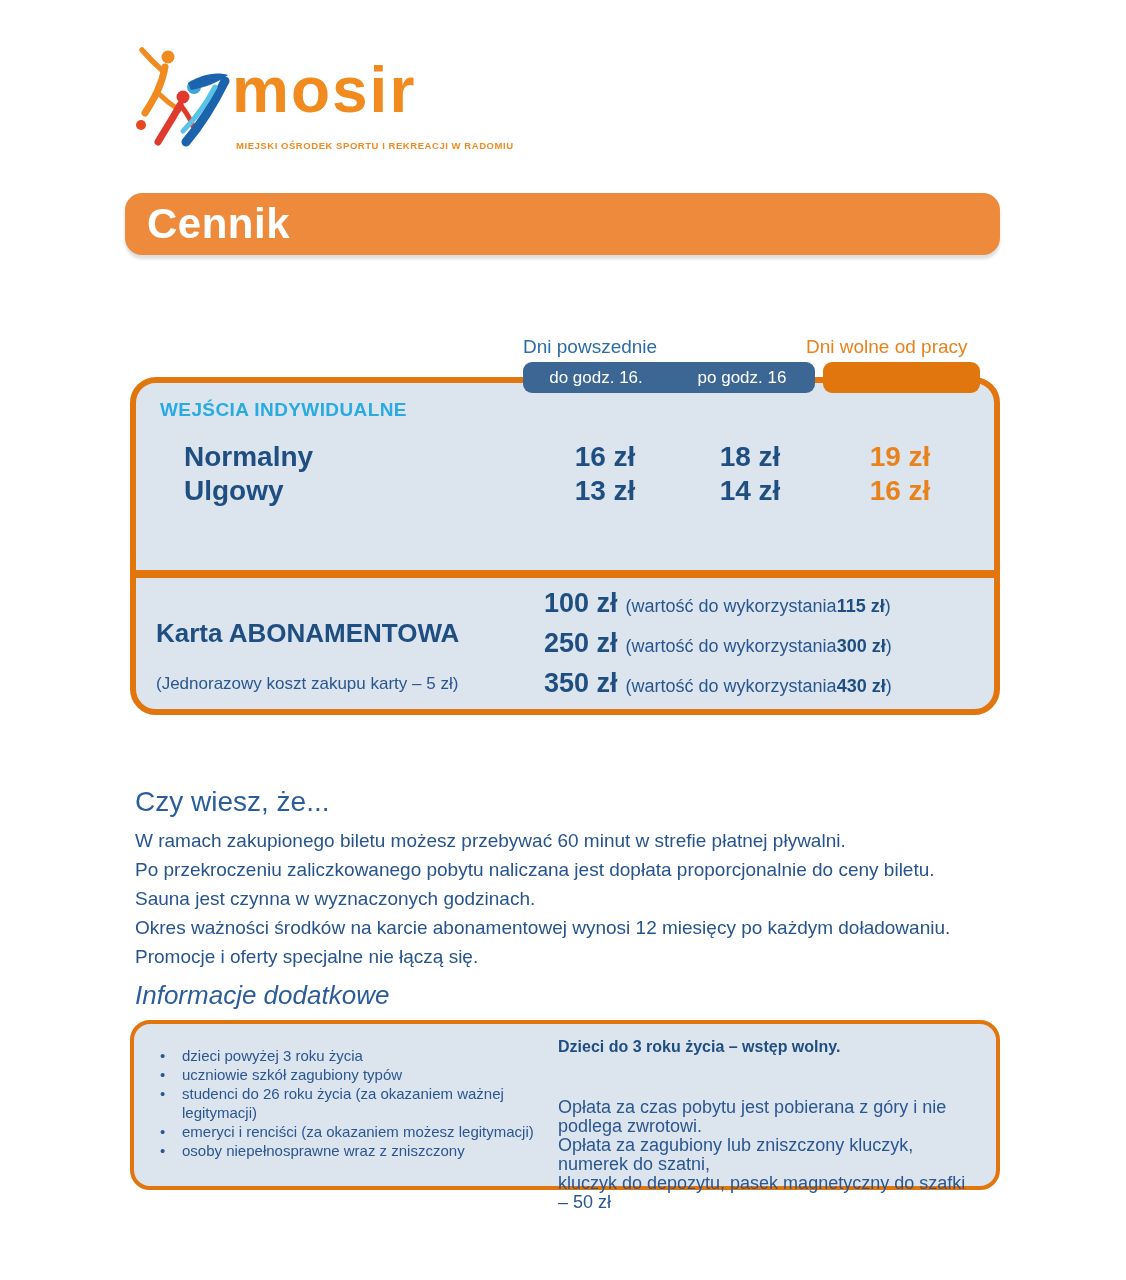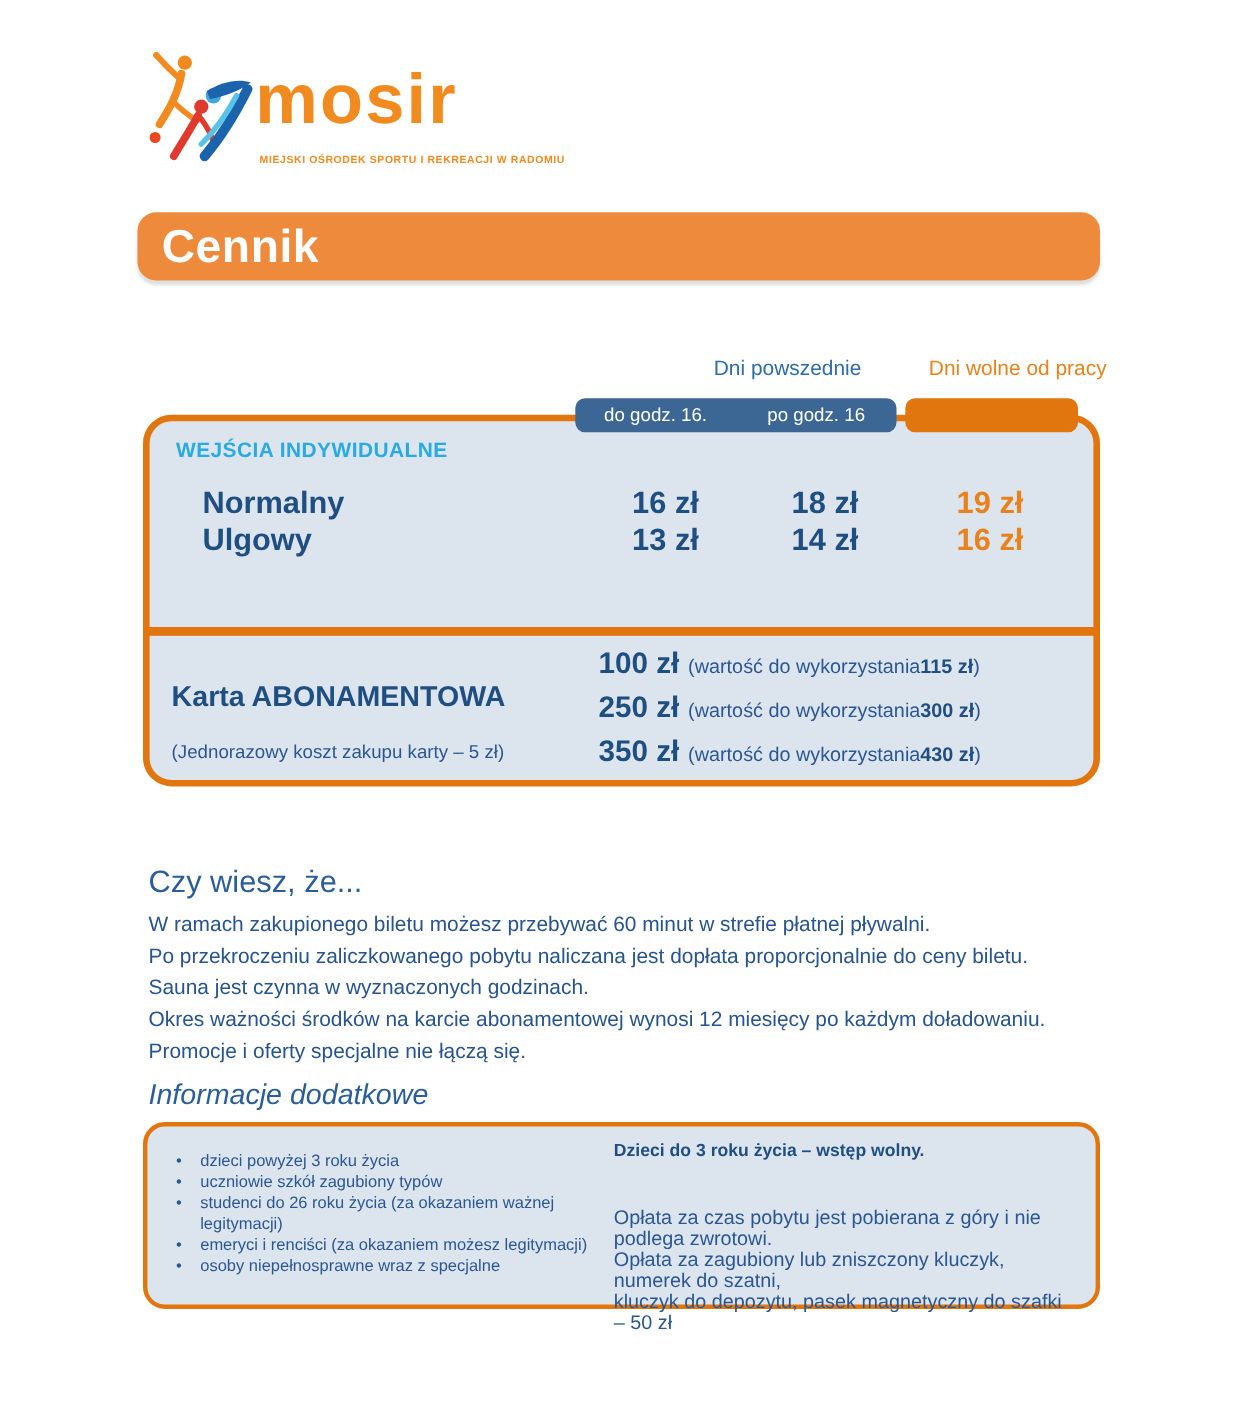--- a/index.html
+++ b/index.html
@@ -16,21 +16,21 @@
   .logo svg{position:absolute;left:0;top:0;}
   .brand{position:absolute;left:104px;top:8px;font-size:64px;font-weight:bold;color:var(--brand_orange);letter-spacing:2px;}
   .tagline{position:absolute;left:108px;top:95px;font-size:9.5px;font-weight:bold;color:var(--brand_orange);letter-spacing:0.55px;white-space:nowrap;}
 
   
   .banner{position:absolute;left:125px;top:193px;width:875px;height:62px;background:var(--orange_banner);
           box-shadow:0 4px 3px rgba(160,160,160,0.35);display:flex;align-items:center;padding-left:22px;border-radius:17px;}
   .banner-title{color:#ffffff;font-size:42px;font-weight:bold;letter-spacing:0.5px;}
 
   
-  .group-label{position:absolute;top:325px;font-size:19px;text-align:right;}
+  .group-label{position:absolute;top:336px;font-size:19px;text-align:left;}
   .group-weekdays{left:523px;width:260px;color:#2d6ca5;}
   .group-daysoff{left:806px;width:200px;color:var(--orange_text);}
 
   
   .tab{position:absolute;top:362px;height:31px;border-radius:9px;z-index:3;}
   .tab-blue{left:523px;width:292px;background:var(--tab_blue);display:flex;}
   .tab-blue span{flex:1;color:#ffffff;font-size:17px;text-align:center;line-height:31px;}
   .tab-orange{left:823px;width:157px;background:var(--orange);}
 
   
@@ -166,21 +166,21 @@
   </div>
 
   <div class="add-heading">Informacje dodatkowe</div>
   <div class="info-box">
     <div class="info-left">
       <div class="bullets">
         <div class="bullet">dzieci powyżej 3 roku życia</div>
         <div class="bullet">uczniowie szkół zagubiony typów</div>
         <div class="bullet">studenci do 26 roku życia (za okazaniem ważnej legitymacji)</div>
         <div class="bullet">emeryci i renciści (za okazaniem możesz legitymacji)</div>
-        <div class="bullet">osoby niepełnosprawne wraz z specjalne</div>
+        <div class="bullet">osoby niepełnosprawne wraz z zniszczony</div>
       </div>
     </div>
     <div class="info-right">
       <div class="info-title">Dzieci do 3 roku życia – wstęp wolny.</div>
       <div class="info-par">
         <div class="info-line">Opłata za czas pobytu jest pobierana z góry i nie podlega zwrotowi.</div>
         <div class="info-line">Opłata za zagubiony lub zniszczony kluczyk, numerek do szatni,</div>
         <div class="info-line">kluczyk do depozytu, pasek magnetyczny do szafki – 50 zł</div>
       </div>
     </div>

